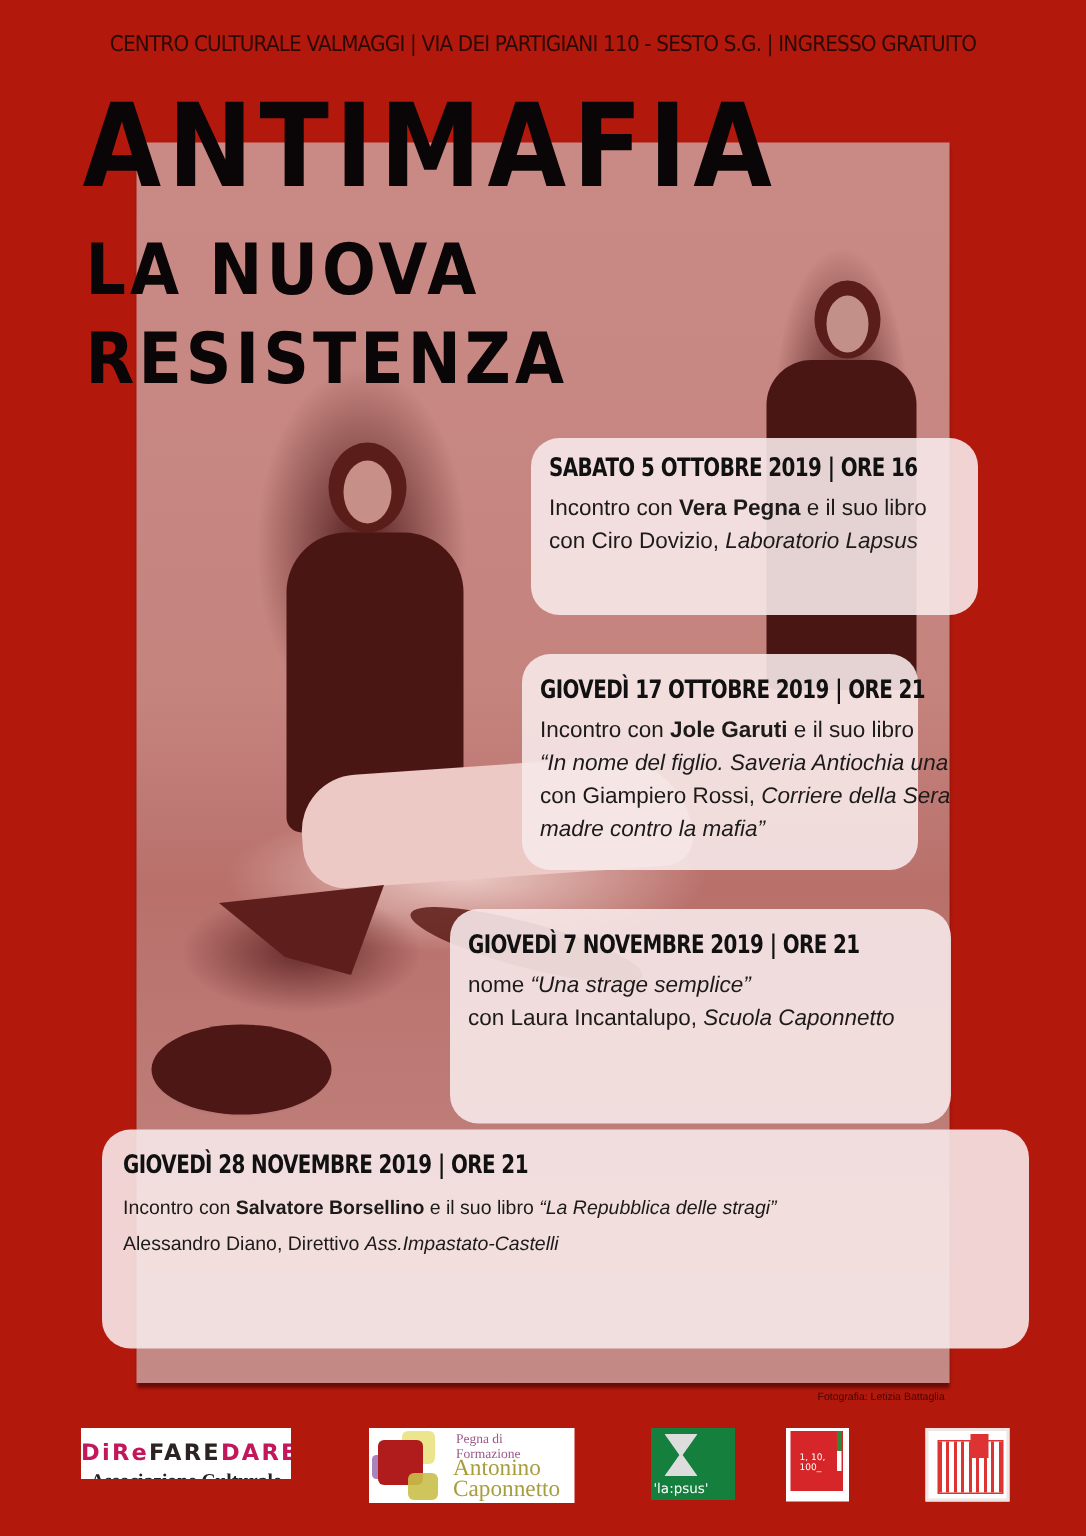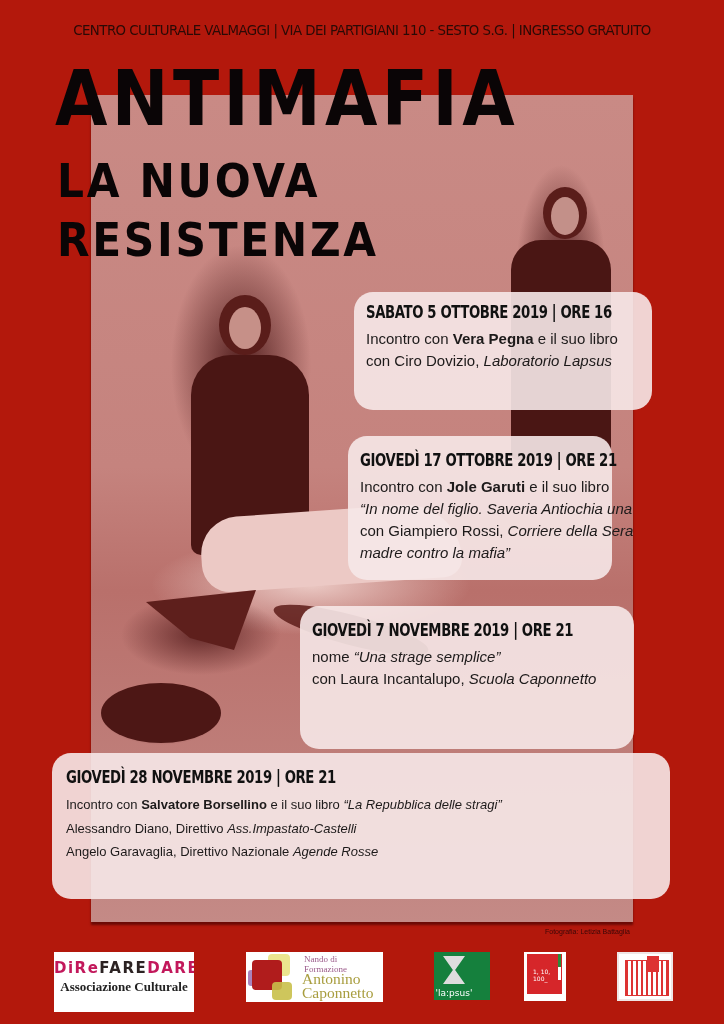--- a/index.html
+++ b/index.html
@@ -59,30 +59,30 @@
     letter-spacing: -0.5px; color: #111; transform: scaleX(0.78); transform-origin: left;
     white-space: nowrap; margin-bottom: 6px;
   }
   .ev-line { font-family: "Liberation Sans", sans-serif; font-size: 15px; line-height: 22px; white-space: nowrap; }
   .ev-line b { font-weight: bold; }
   .ev-line i { font-style: italic; }
 
   .ev1 { left: 354px; top: 292px; width: 298px; height: 118px; padding: 10px 0 0 12px; }
   .ev2 { left: 348px; top: 436px; width: 264px; height: 144px; padding: 14px 0 0 12px; }
   .ev3 { left: 264px; top: 606px; width: 334px; height: 143px; padding: 14px 0 0 12px; margin-left: 36px; }
-  .ev4 { left: 52px; top: 753px; width: 618px; height: 146px; padding: 14px 0 0 14px; }
+  .ev4 { left: 68px; top: 753px; width: 618px; height: 146px; padding: 14px 0 0 14px; }
   .ev4 .ev-line { font-size: 13px; line-height: 23.5px; }
 
   .credit {
     position: absolute; left: 545px; top: 928px; font-size: 7px; color: #3a0808;
     font-family: "Liberation Sans", sans-serif;
   }
 
   .logo { position: absolute; background: #fff; box-sizing: border-box; overflow: hidden; }
-  .logo1 { left: 54px; top: 952px; width: 140px; height: 60px; text-align:center; }
+  .logo1 { left: 54px; top: 952px; width: 140px; height: 34px; text-align:center; }
   .logo1 .l1 { font-family: "DejaVu Sans", sans-serif; font-size: 15px; letter-spacing: 1.5px; color: #2c2323; margin-top: 7px; font-weight: bold; }
   .logo1 .l1 span.p { color: #c2185b; }
   .logo1 .l2 { font-family: "Liberation Serif", serif; font-weight: bold; font-size: 13px; color: #222; margin-top: 2px; }
   .logo2 { left: 246px; top: 952px; width: 137px; height: 50px; }
   .logo2 .sq1 { position:absolute; left:6px; top:8px; width:30px; height:30px; background:#b01c1c; border-radius:4px; }
   .logo2 .sq2 { position:absolute; left:22px; top:2px; width:22px; height:22px; background:#e8e07a; border-radius:4px; opacity:0.85; }
   .logo2 .sq3 { position:absolute; left:2px; top:18px; width:14px; height:16px; background:#9a6db0; border-radius:3px; opacity:0.85; }
   .logo2 .sq4 { position:absolute; left:26px; top:30px; width:20px; height:18px; background:#c9c04a; border-radius:4px; opacity:0.9; }
   .logo2 .t1 { position:absolute; left:58px; top:2px; font-family:"Liberation Serif", serif; font-size:9px; color:#9b5a8a; line-height:10px; }
   .logo2 .t2 { position:absolute; left:56px; top:20px; font-family:"Liberation Serif", serif; font-size:15.5px; color:#a89d3e; line-height:14px; }
@@ -136,36 +136,35 @@
 <div class="event ev3">
   <div class="ev-head">GIOVEDÌ 7 NOVEMBRE 2019  |  ORE 21</div>
   <div class="ev-line"><span>nome </span><i>“Una strage semplice”</i></div>
   <div class="ev-line"><span>con Laura Incantalupo, </span><i>Scuola Caponnetto</i></div>
 </div>
 
 <div class="event ev4">
   <div class="ev-head">GIOVEDÌ 28 NOVEMBRE 2019  |  ORE 21</div>
   <div class="ev-line"><span>Incontro con </span><b>Salvatore Borsellino</b><span> e il suo libro </span><i>“La Repubblica delle stragi”</i></div>
   <div class="ev-line"><span>Alessandro Diano, Direttivo </span><i>Ass.Impastato-Castelli</i></div>
-  <div class="ev-line"><span>Angelo Garavaglia, Direttivo Nazionale </span><i>Agende Rosse</i></div>
 </div>
 
 <div class="credit">Fotografia: Letizia Battaglia</div>
 
 <div class="logo logo1">
   <div class="l1"><span class="p">DiRe</span><span>FARE</span><span class="p">DARE</span></div>
   <div class="l2">Associazione Culturale</div>
 </div>
 
 <div class="logo logo2">
   <div class="sq2"></div>
   <div class="sq3"></div>
   <div class="sq1"></div>
   <div class="sq4"></div>
-  <div class="t1"><span>Nando di</span><br><span>Formazione</span></div>
+  <div class="t1"><span>Pegna di</span><br><span>Formazione</span></div>
   <div class="t2"><span>Antonino</span><br><span>Caponnetto</span></div>
 </div>
 
 <div class="logo logo3">
   <div class="hg"></div>
   <div class="lt">'la:psus'</div>
 </div>
 
 <div class="logo logo4">
   <div class="book"></div>

